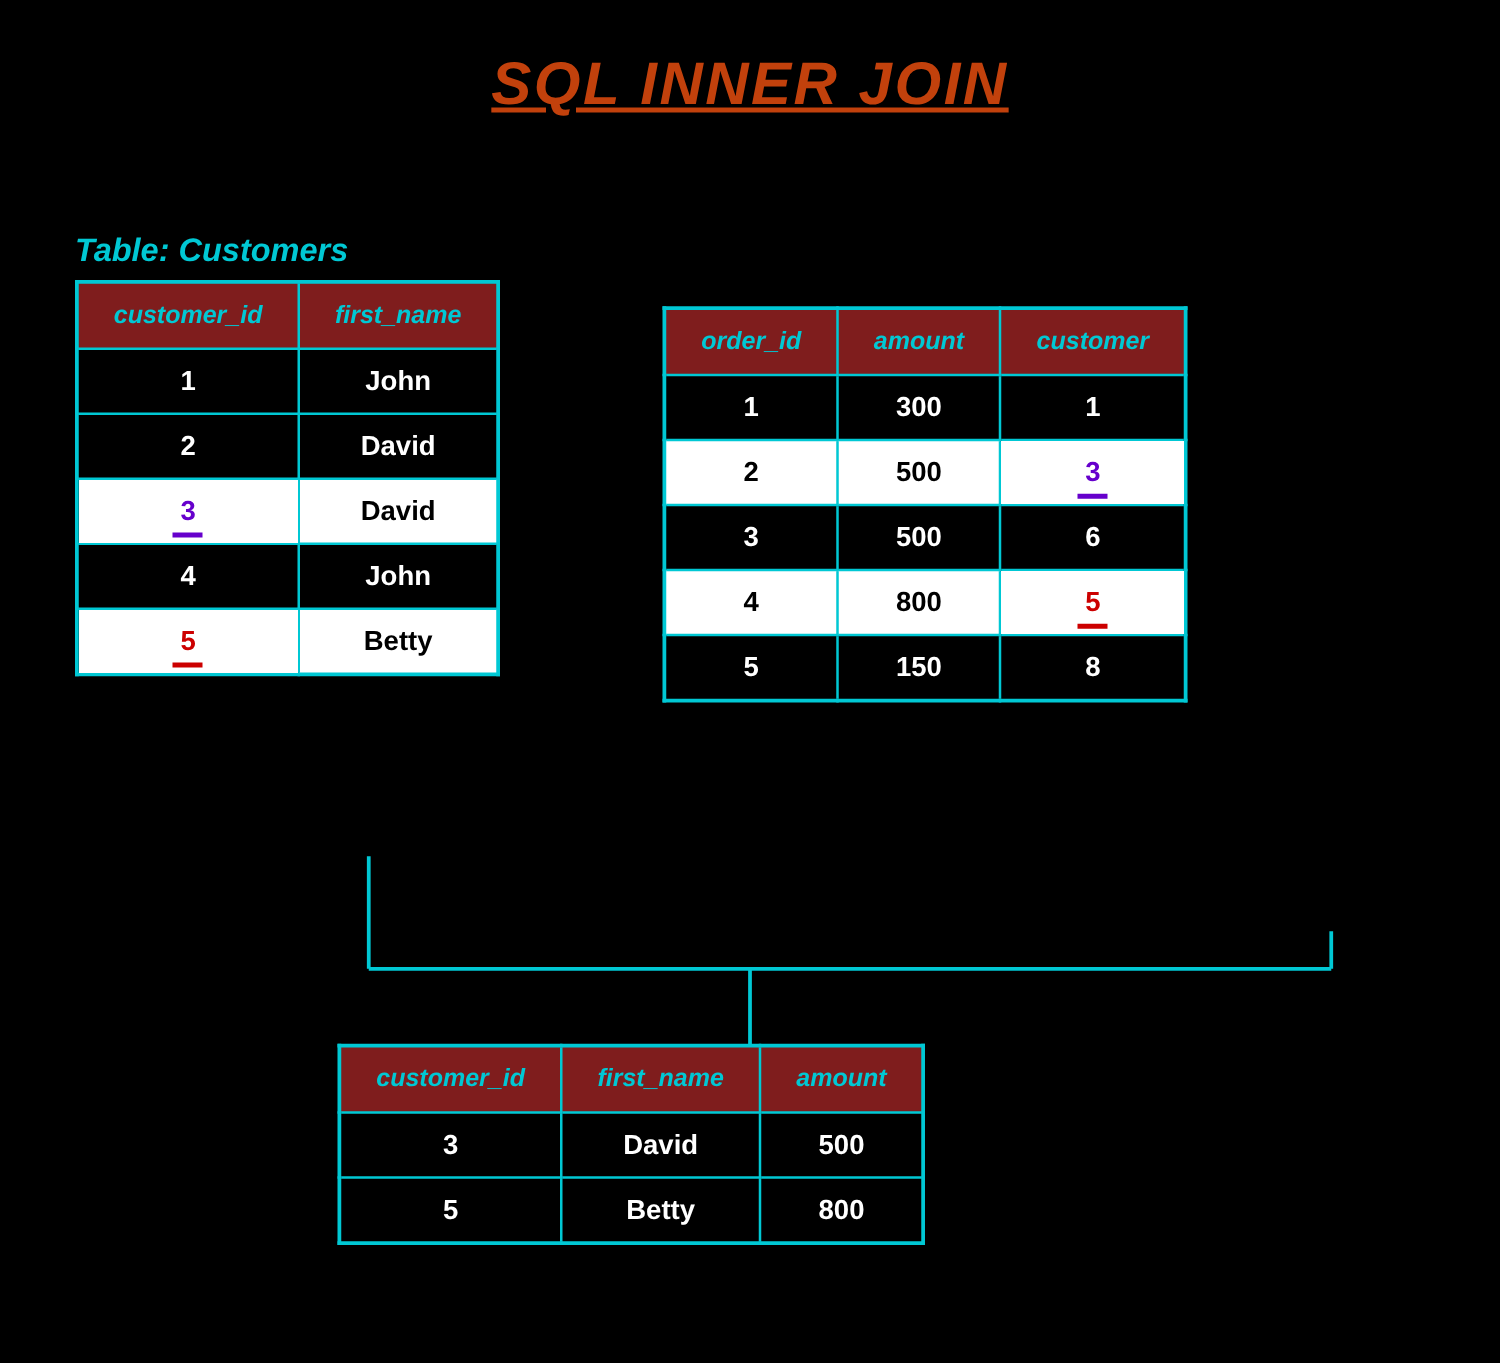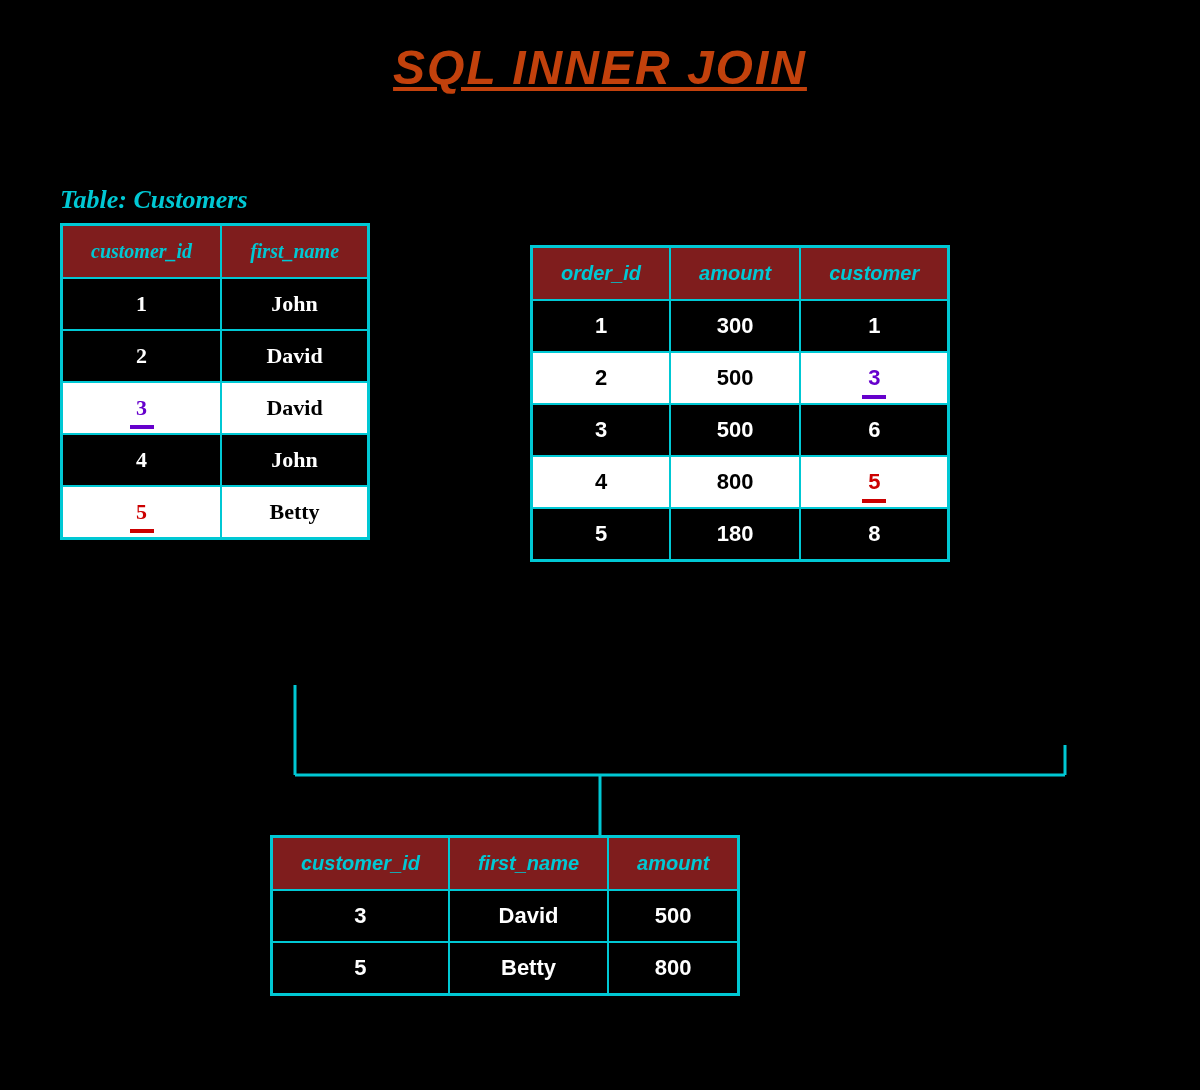--- a/index.html
+++ b/index.html
@@ -106,21 +106,20 @@
       transform: translateX(-50%);
       width: 24px;
       height: 4px;
       background: #cc0000;
     }
 
     
     .customers-table {
       top: 60px;
       left: 60px;
-      font-family: Liberation Serif, serif;
     }
 
     
     .orders-table {
       top: 120px;
       left: 530px;
     }
 
     
     .result-table {
@@ -218,21 +217,21 @@
           <td>500</td>
           <td>6</td>
         </tr>
         <tr class="highlight-red">
           <td>4</td>
           <td>800</td>
           <td class="special">5</td>
         </tr>
         <tr>
           <td>5</td>
-          <td>180</td>
+          <td>150</td>
           <td>8</td>
         </tr>
       </tbody>
     </table>
   </div>
 
   <div class="table-wrapper result-table">
     <table>
       <thead>
         <tr>

